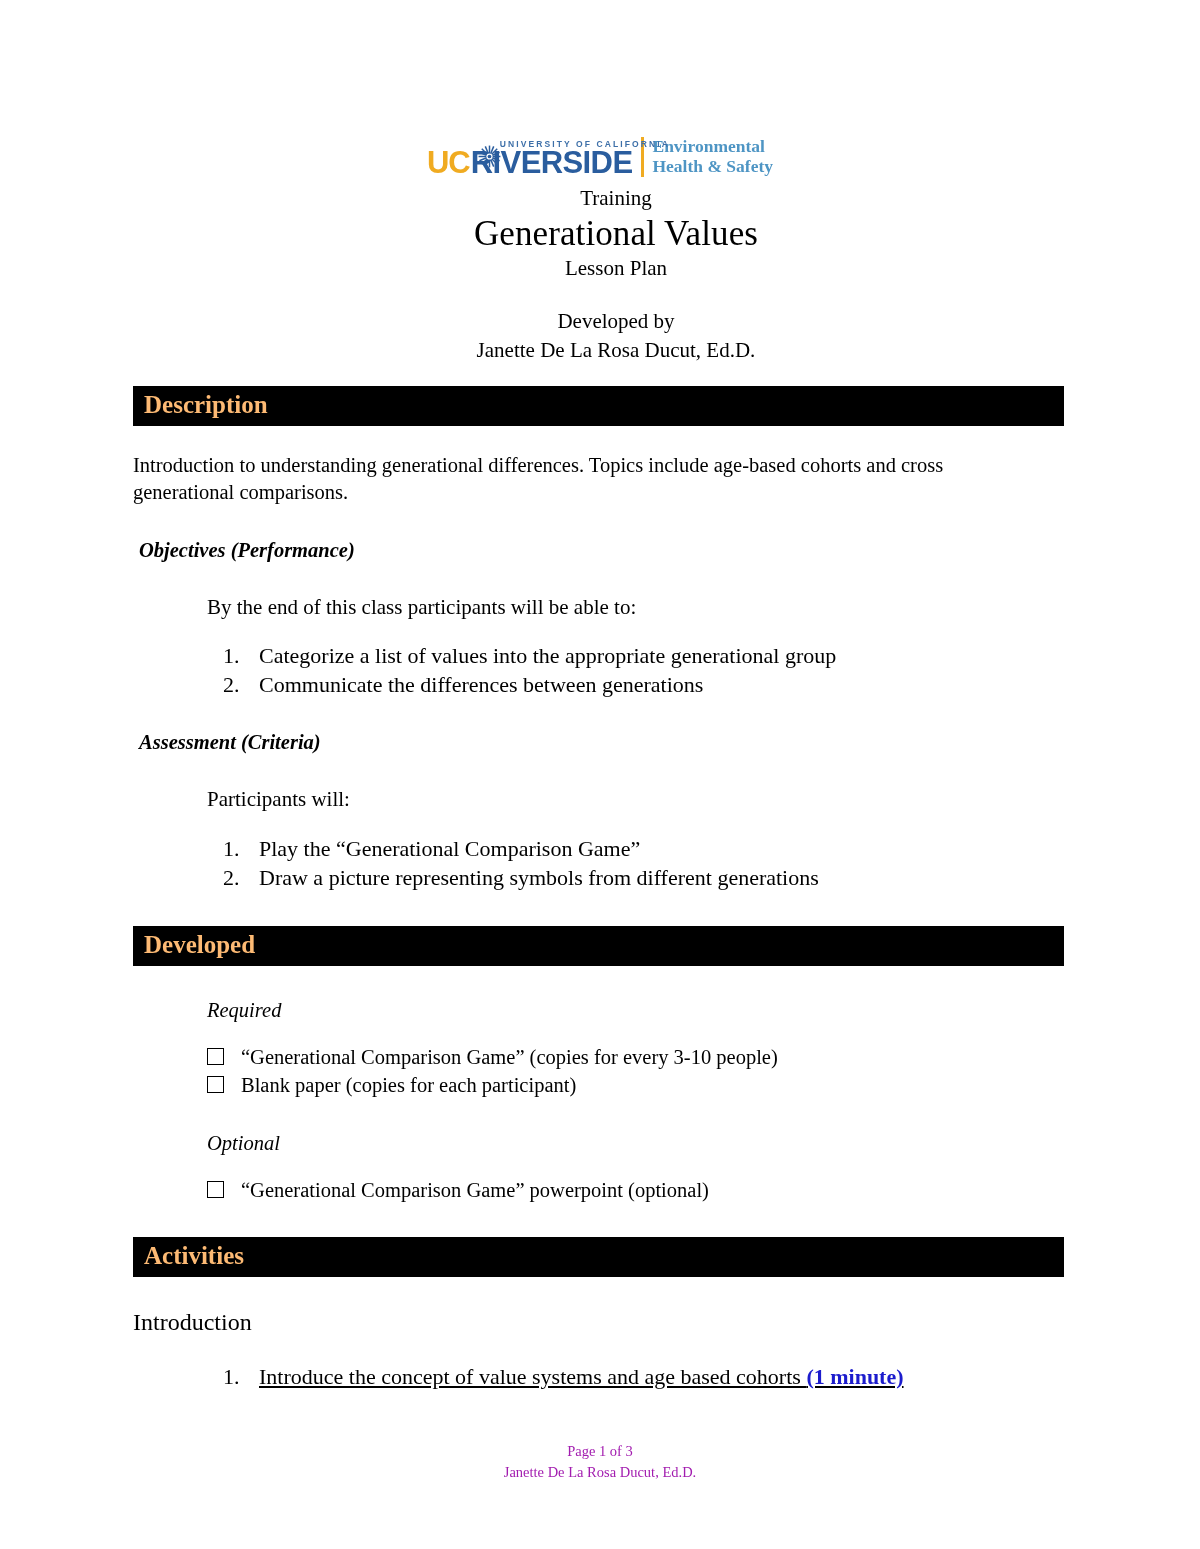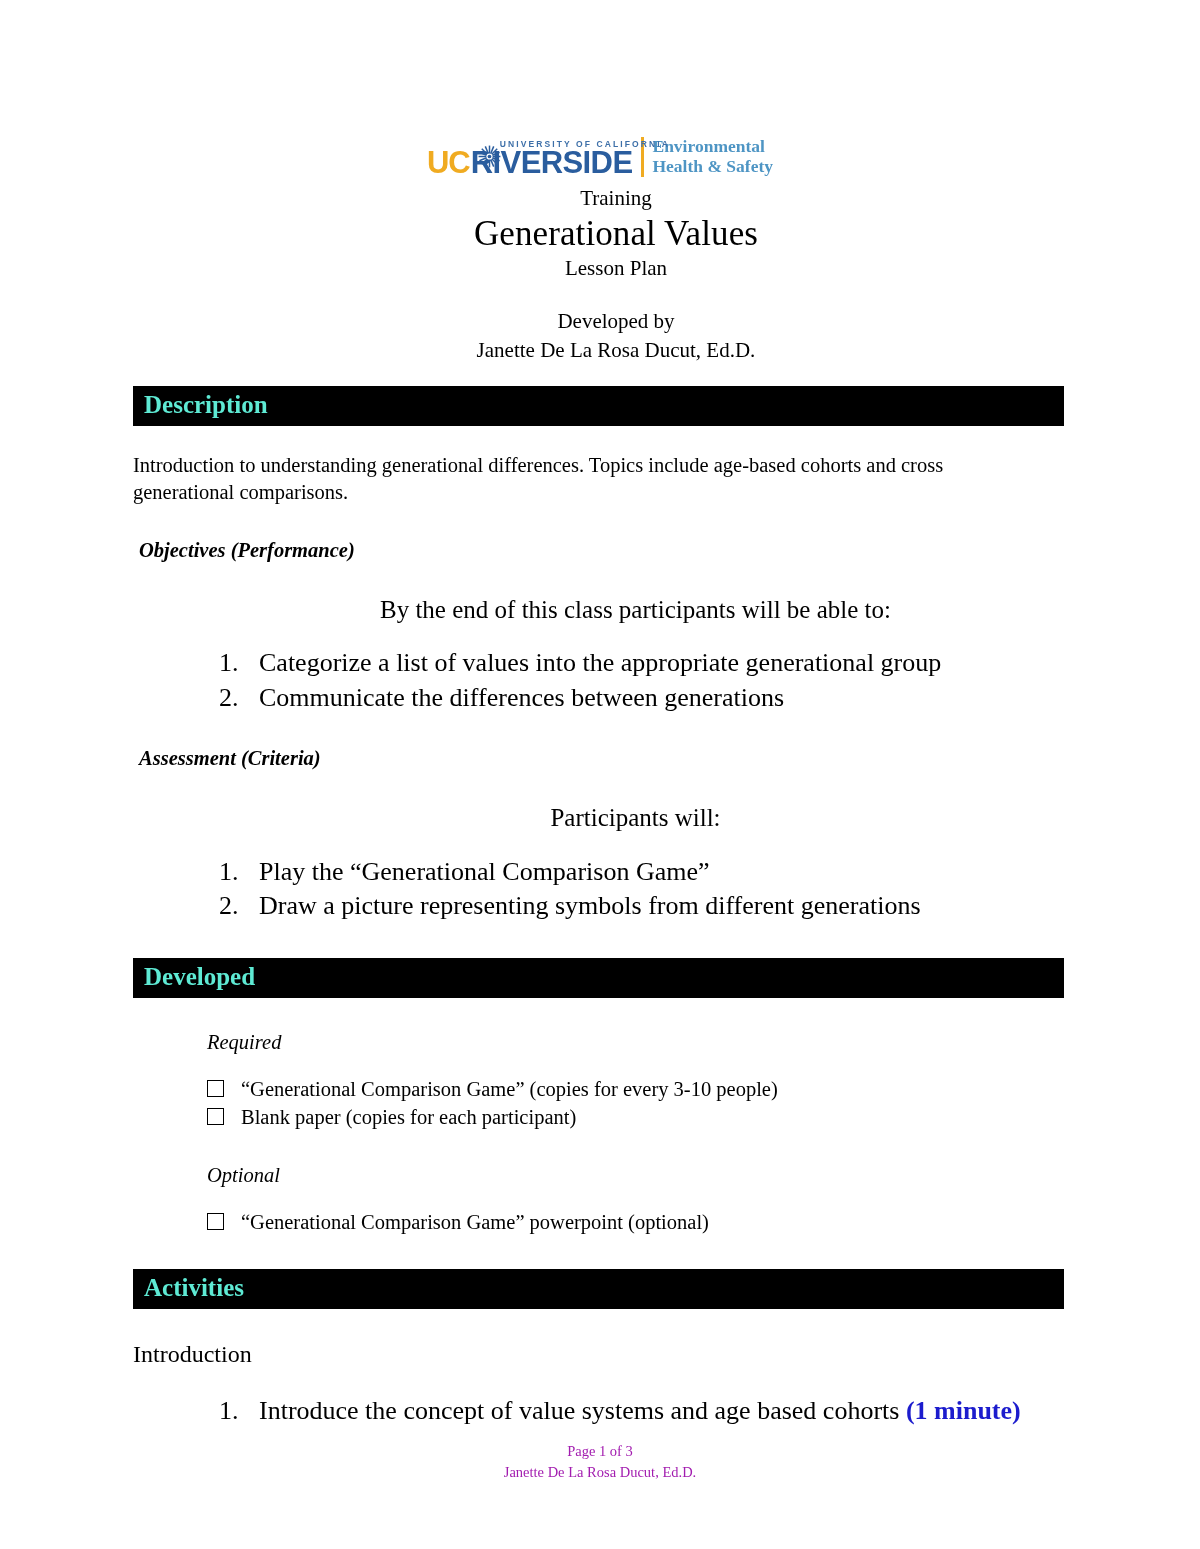--- a/index.html
+++ b/index.html
@@ -130,21 +130,21 @@
   
   .content {
     position: absolute;
     top: 386px;
     left: 133px;
     width: 931px;
   }
 
   .section-bar {
     background: #000000;
-    color: #5eead4;
+    color: #fdba74;
     font-weight: bold;
     font-size: 25px;
     line-height: 1;
     padding: 6px 0 9px 11px;
     margin: 0;
     width: 931px;
     box-sizing: border-box;
   }
 
   .body-para {
@@ -155,39 +155,38 @@
   }
 
   .sub-head {
     font-size: 20.5px;
     font-weight: bold;
     font-style: italic;
     margin: 32px 0 0 6px;
   }
 
   .indent-para {
-    font-size: 25px;
+    font-size: 21px;
     margin: 32px 0 0 74px;
     line-height: 1.3;
-    text-align: center;
   }
 
   .plain-head {
     font-size: 24px;
     margin: 32px 0 0 0;
   }
 
   .ital-head {
     font-size: 20.5px;
     font-style: italic;
     margin: 33px 0 0 74px;
   }
 
   ol.numlist {
-    font-size: 26px;
+    font-size: 22px;
     margin: 20px 0 0 0;
     padding-left: 112px;
     list-style-position: outside;
   }
   ol.numlist li {
     line-height: 1.33;
     padding-left: 14px;
   }
 
   ul.checklist {
@@ -329,21 +328,21 @@
       <li>
         <span class="cbox"></span>
         <span>“Generational Comparison Game” powerpoint (optional)</span>
       </li>
     </ul>
 
     <div class="section-bar" style="margin-top:33px;">Activities</div>
 
     <div class="plain-head">Introduction</div>
 
-    <ol class="numlist" style="margin-top:26px;">
+    <ol class="numlist" style="margin-top:26px;text-decoration:underline;">
       <li><span>Introduce the concept of value systems and age based cohorts </span><span class="blue-bold">(1 minute)</span></li>
     </ol>
 
   </div>
 
   <div class="footer">
     <div>Page 1 of 3</div>
     <div>Janette De La Rosa Ducut, Ed.D.</div>
   </div>
 

